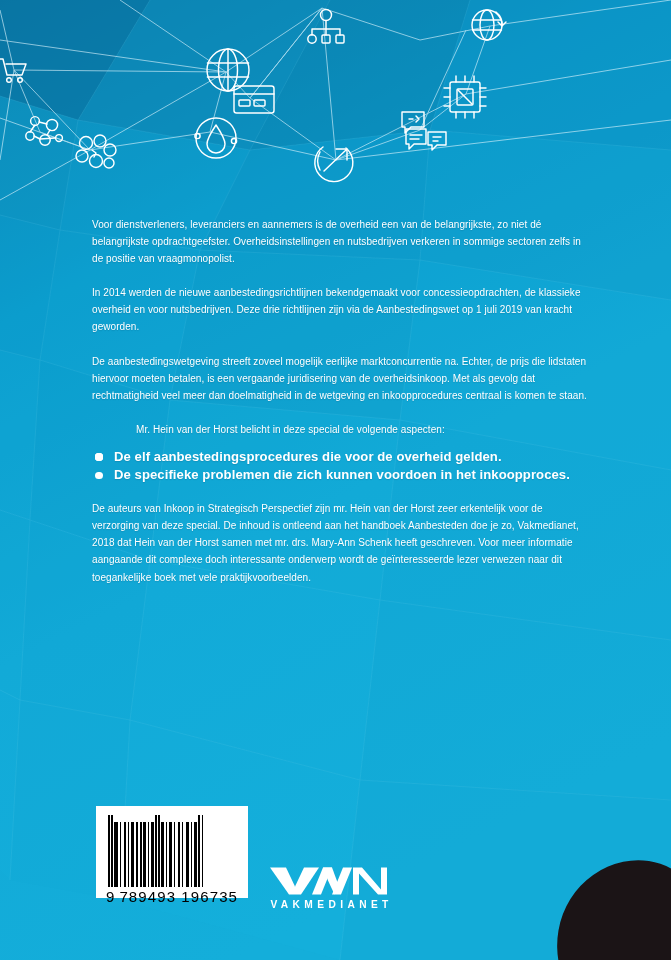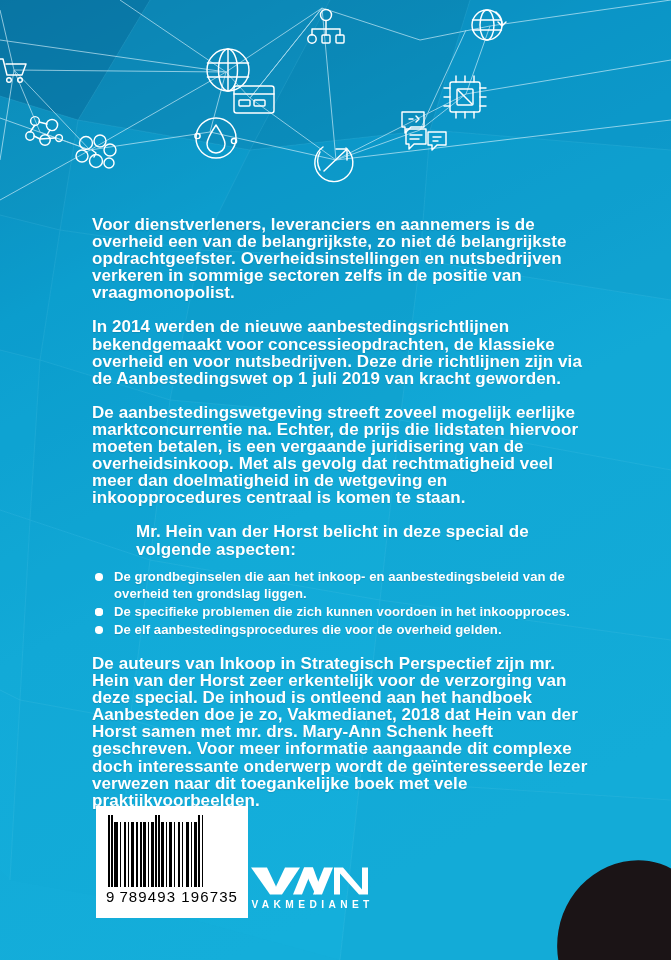--- a/index.html
+++ b/index.html
@@ -34,23 +34,23 @@
 
   
   .content {
     position: absolute;
     left: 92px;
     top: 216px;
     width: 500px;
     color: #ffffff;
   }
   .para {
-    font-size: 17px;
+    font-size: 10px;
     line-height: 17.1px;
-    font-weight: bold;
+    font-weight: normal;
     letter-spacing: 0.07px;
     margin: 0 4px 17px 0;
     text-shadow: 0 1px 1px rgba(0,60,90,0.18);
   }
   .para.tight { margin-bottom: 10px; padding-left: 44px; }
   .bullets {
     list-style: none;
     margin: 0 0 17px 0;
     padding: 0;
   }
@@ -73,21 +73,21 @@
     border-radius: 50%;
     background: #ffffff;
   }
 
   
   .barcode-box {
     position: absolute;
     left: 96px;
     top: 806px;
     width: 152px;
-    height: 112px;
+    height: 92px;
     background: #ffffff;
     padding: 6px;
     box-sizing: border-box;
   }
   .barcode-bars {
     position: absolute;
     left: 12px;
     top: 9px;
     width: 128px;
     height: 72px;
@@ -107,21 +107,21 @@
     font-size: 15px;
     letter-spacing: 1.1px;
     color: #000000;
     white-space: nowrap;
   }
   .bc-lead { margin-right: 4px; }
 
   
   .logo {
     position: absolute;
-    left: 247px;
+    left: 266px;
     top: 866px;
     width: 124px;
     text-align: left;
   }
   .logo-mark {
     display: block;
     width: 118px;
     height: 30px;
     margin: 0 auto;
   }
@@ -323,32 +323,31 @@
 
     <p class="para">Voor dienstverleners, leveranciers en aannemers is de overheid een van de belangrijkste, zo niet dé belangrijkste opdrachtgeefster. Overheidsinstellingen en nutsbedrijven verkeren in sommige sectoren zelfs in de positie van vraagmonopolist.</p>
     <p class="para">In 2014 werden de nieuwe aanbestedingsrichtlijnen bekendgemaakt voor concessieopdrachten, de klassieke overheid en voor nutsbedrijven. Deze drie richtlijnen zijn via de Aanbestedingswet op 1 juli 2019 van kracht geworden.</p>
     <p class="para">De aanbestedingswetgeving streeft zoveel mogelijk eerlijke marktconcurrentie na. Echter, de prijs die lidstaten hiervoor moeten betalen, is een vergaande juridisering van de overheidsinkoop. Met als gevolg dat rechtmatigheid veel meer dan doelmatigheid in de wetgeving en inkoopprocedures centraal is komen te staan.</p>
 
     <p class="para tight">Mr. Hein van der Horst belicht in deze special de volgende aspecten:</p>
 
     <ul class="bullets">
       <li class="bullet-row">
         <span class="bullet-dot"></span>
-        <span>De grondbeginselen die aan het inkoop- en aanbestedingsbeleid van de overheid ten grondslag liggen.</span>
       </li>
       <li class="bullet-row">
         <span class="bullet-dot"></span>
       </li>
       <li class="bullet-row">
         <span class="bullet-dot"></span>
-        <span>De specifieke problemen die zich kunnen voordoen in het inkoopproces.</span>
+        <span>De elf aanbestedingsprocedures die voor de overheid gelden.</span>
       </li>
       <li class="bullet-row">
         <span class="bullet-dot"></span>
-        <span>De elf aanbestedingsprocedures die voor de overheid gelden.</span>
+        <span>De specifieke problemen die zich kunnen voordoen in het inkoopproces.</span>
       </li>
     </ul>
 
     <p class="para">De auteurs van Inkoop in Strategisch Perspectief zijn mr. Hein van der Horst zeer erkentelijk voor de verzorging van deze special. De inhoud is ontleend aan het handboek Aanbesteden doe je zo, Vakmedianet, 2018 dat Hein van der Horst samen met mr. drs. Mary-Ann Schenk heeft geschreven. Voor meer informatie aangaande dit complexe doch interessante onderwerp wordt de geïnteresseerde lezer verwezen naar dit toegankelijke boek met vele praktijkvoorbeelden.</p>
   </div>
 
   <div class="barcode-box">
     <div class="barcode-bars">
       <span class="bar" style="width:1.6px"></span>
         <span class="bar" style="width:1.6px;background:transparent"></span>

